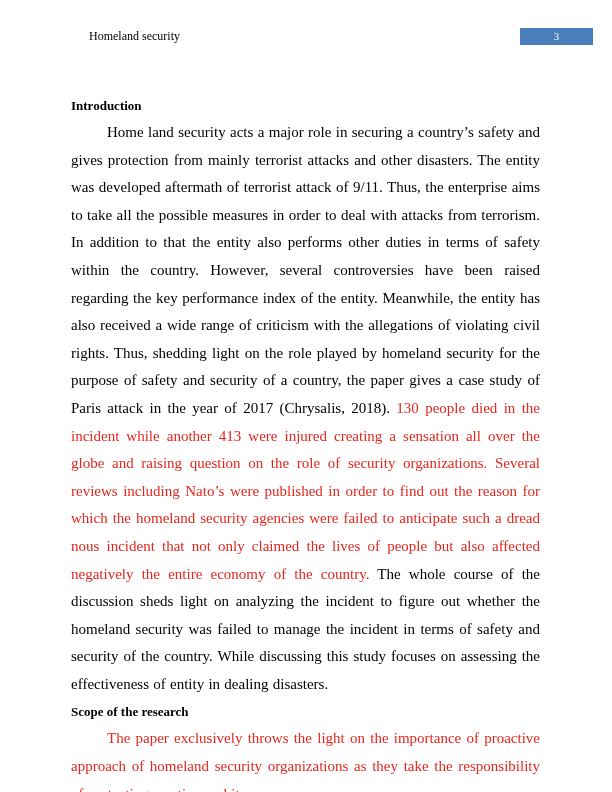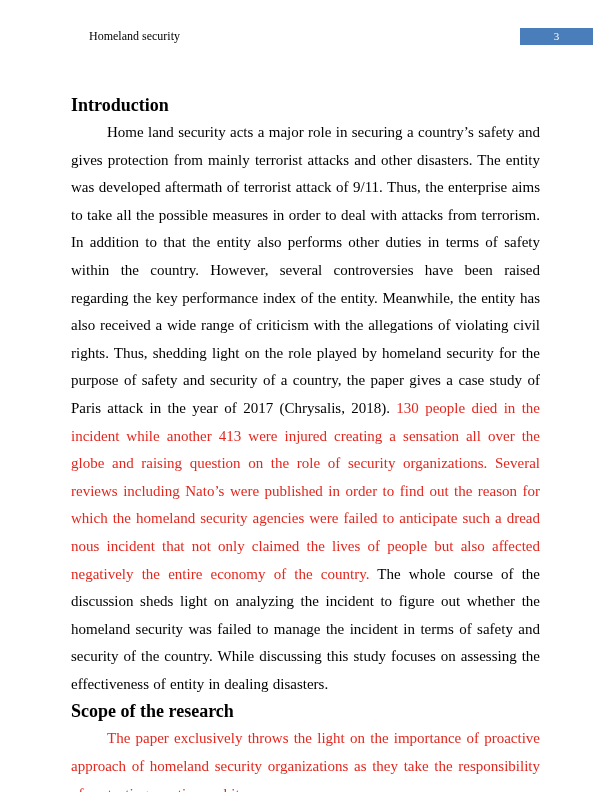--- a/index.html
+++ b/index.html
@@ -45,21 +45,21 @@
     line-height: 17px;
   }
   
   .content {
     position: absolute;
     top: 92px;
     left: 71px;
     width: 469px;
   }
   .section-heading {
-    font-size: 18px;
+    font-size: 13px;
     font-weight: bold;
     line-height: 27px;
     margin: 0;
     text-align: left;
   }
   .body-para {
     font-size: 15px;
     line-height: 27.6px;
     text-align: justify;
     text-indent: 36px;

